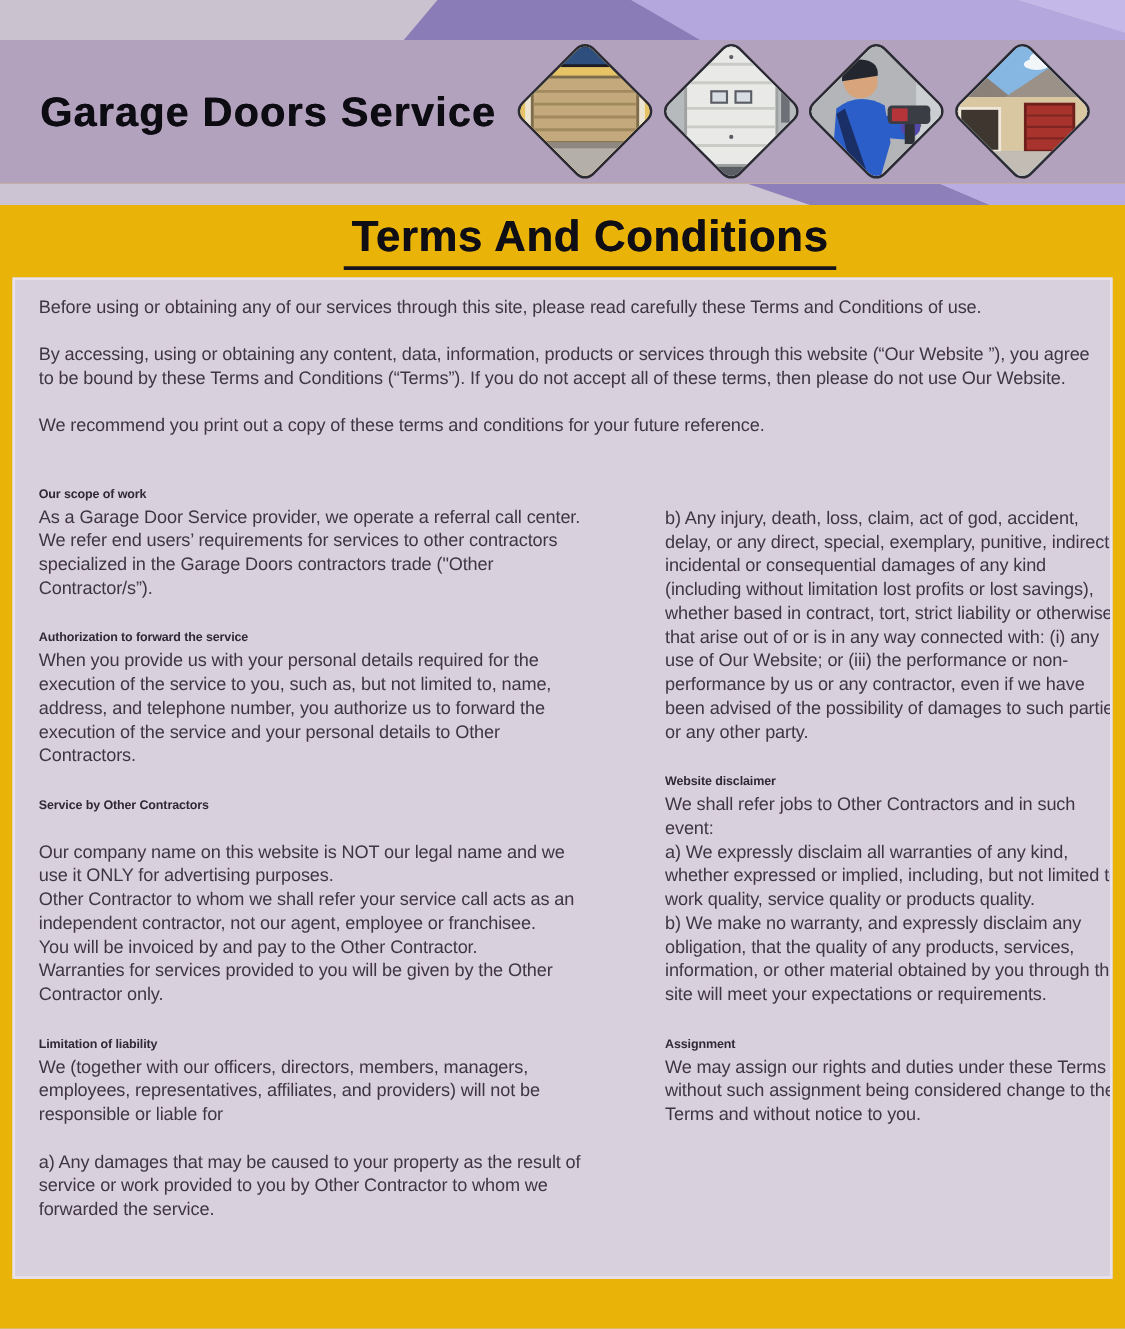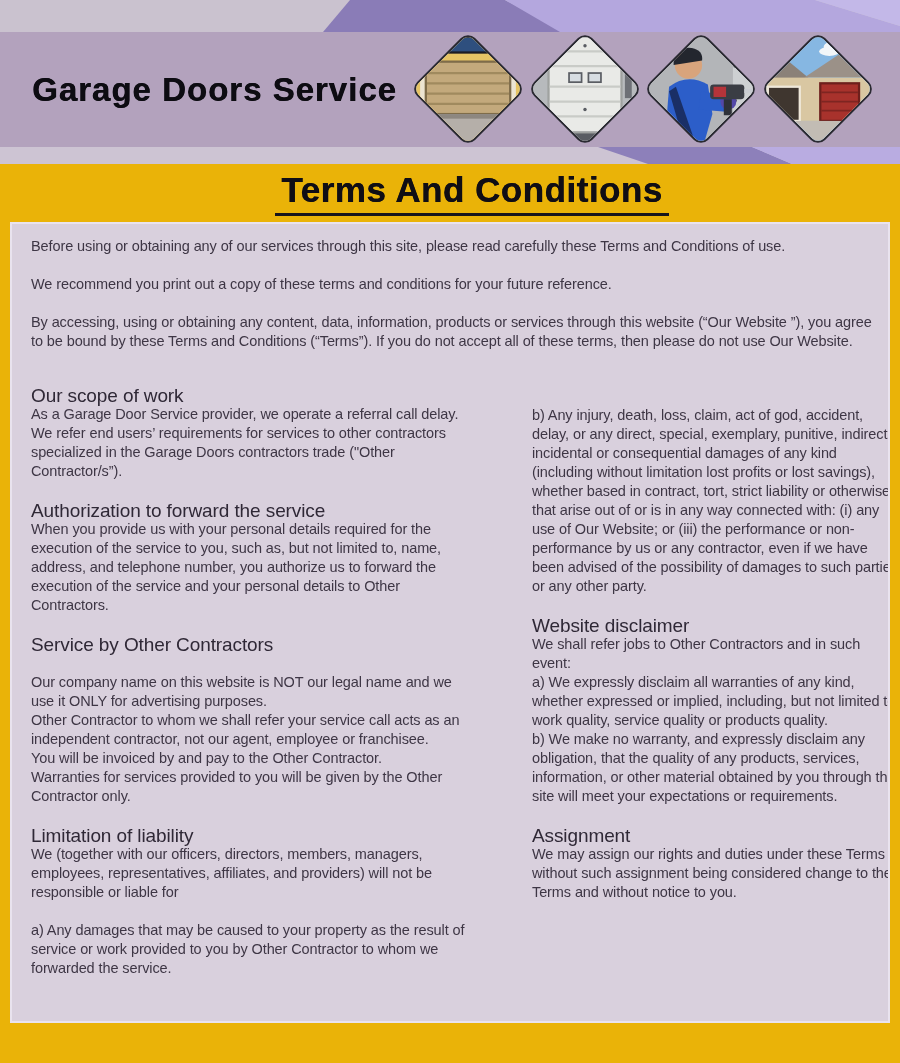--- a/index.html
+++ b/index.html
@@ -53,21 +53,21 @@
                  background:#d9d0dd; border:2px solid #e9e3ee; overflow:hidden;
                  color:#3e3645; font-size:14.5px; line-height:19px; letter-spacing:-0.1px; }
   .intro-block { padding:13px 16px 0 19px; }
   .intro-para { margin-bottom:19px; white-space:pre-line; }
 
   .cols { display:flex; padding:16px 0 0 19px; }
   .col-left  { width:446px; flex:none; }
   .col-gap   { width:55px; flex:none; }
   .col-right { width:368px; flex:none; padding-top:20px; }
 
-  .sec-heading { font-weight:400; font-size:19px; color:#2f2836; margin-top:20px; }
+  .sec-heading { font-weight:700; font-size:10px; color:#2f2836; margin-top:20px; }
   .sec-heading:first-child { margin-top:0; }
   .sec-para { white-space:pre-line; }
   .gap-before { margin-top:19px; }
 </style>
 </head>
 <body>
 
 <div class="page">
 
   <div class="top-strip">
@@ -163,27 +163,27 @@
     </div>
   </div>
 
   <div class="title-area">
     <div class="page-title">Terms And Conditions</div>
   </div>
 
   <div class="content-box">
     <div class="intro-block">
         <div class="intro-para">Before using or obtaining any of our services through this site, please read carefully these Terms and Conditions of use.</div>
+        <div class="intro-para">By accessing, using or obtaining any content, data, information, products or services through this website (“Our Website ”), you agree to be bound by these Terms and Conditions (“Terms”). If you do not accept all of these terms, then please do not use Our Website.</div>
         <div class="intro-para">We recommend you print out a copy of these terms and conditions for your future reference.</div>
-        <div class="intro-para">By accessing, using or obtaining any content, data, information, products or services through this website (“Our Website ”), you agree to be bound by these Terms and Conditions (“Terms”). If you do not accept all of these terms, then please do not use Our Website.</div>
       </div>
     <div class="cols">
       <div class="col-left">
           <div class="sec-heading">Our scope of work</div>
-          <div class="sec-para">As a Garage Door Service provider, we operate a referral call delay. We refer end users’ requirements for services to other contractors specialized in the Garage Doors contractors trade ("Other Contractor/s”).</div>
+          <div class="sec-para">As a Garage Door Service provider, we operate a referral call center. We refer end users’ requirements for services to other contractors specialized in the Garage Doors contractors trade ("Other Contractor/s”).</div>
           <div class="sec-heading">Authorization to forward the service</div>
           <div class="sec-para">When you provide us with your personal details required for the execution of the service to you, such as, but not limited to, name, address, and telephone number, you authorize us to forward the execution of the service and your personal details to Other Contractors.</div>
           <div class="sec-heading">Service by Other Contractors</div>
           <div class="sec-para gap-before">Our company name on this website is NOT our legal name and we use it ONLY for advertising purposes.</div>
           <div class="sec-para">Other Contractor to whom we shall refer your service call acts as an independent contractor, not our agent, employee or franchisee.
 You will be invoiced by and pay to the Other Contractor.
 Warranties for services provided to you will be given by the Other Contractor only.</div>
           <div class="sec-heading">Limitation of liability</div>
           <div class="sec-para">We (together with our officers, directors, members, managers, employees, representatives, affiliates, and providers) will not be responsible or liable for</div>
           <div class="sec-para gap-before">a) Any damages that may be caused to your property as the result of service or work provided to you by Other Contractor to whom we forwarded the service.</div>

